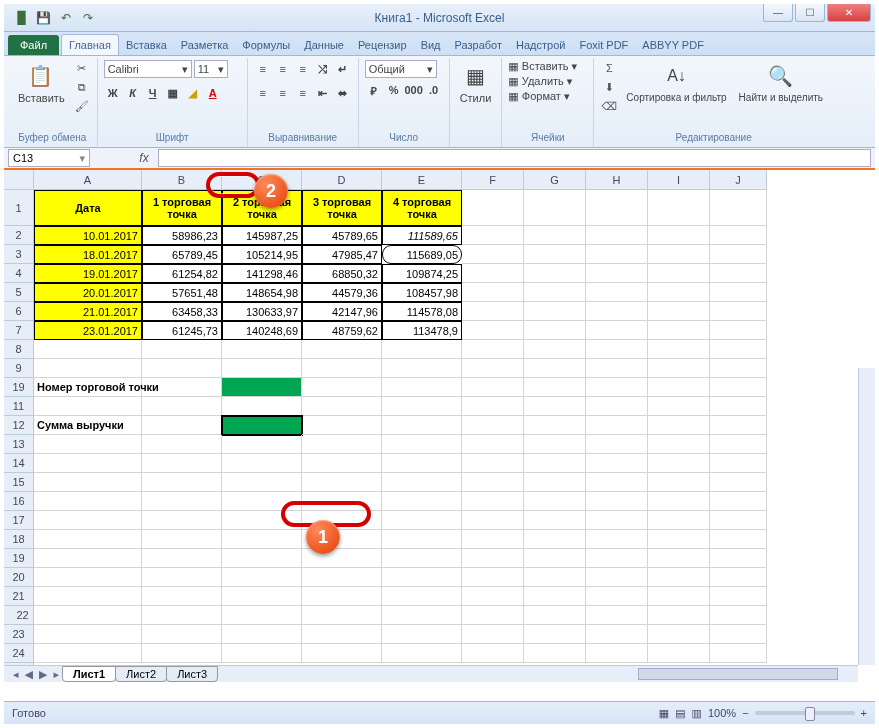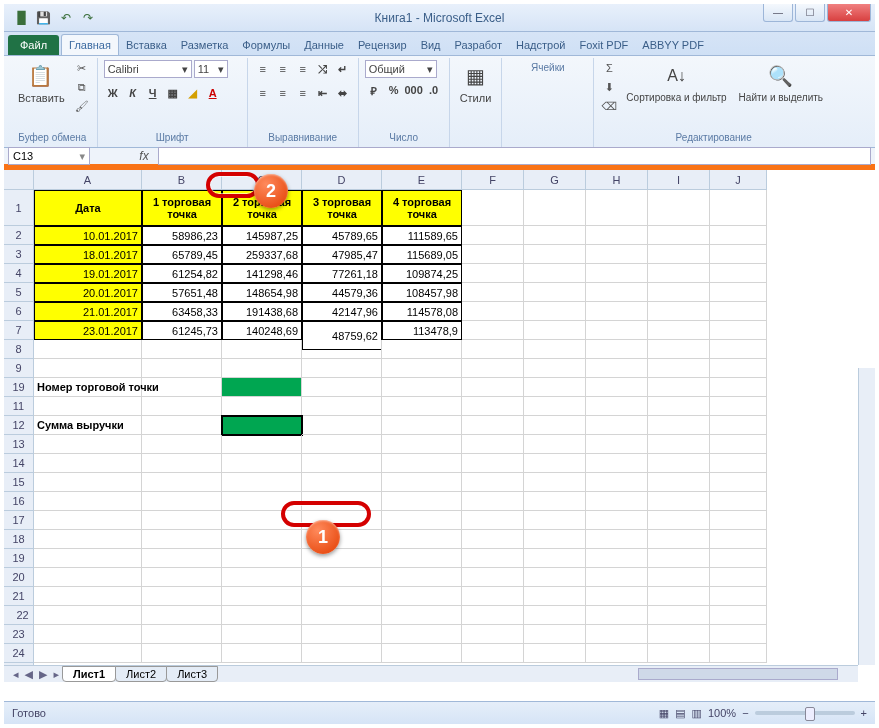--- a/index.html
+++ b/index.html
@@ -27,21 +27,21 @@
 .group-label { text-align: center; font-size: 10px; color: #5a7aa4; padding: 2px 0; }
 .bigbtn { display: flex; flex-direction: column; align-items: center; gap: 2px; padding: 2px 4px; }
 .bigbtn .ic { width: 28px; height: 28px; display: flex; align-items: center; justify-content: center; font-size: 20px; }
 .smallcol { display: flex; flex-direction: column; gap: 3px; }
 .smallbtn { width: 18px; height: 16px; border: 1px solid transparent; display: flex; align-items: center; justify-content: center; font-size: 11px; color: #555; }
 .fontsel { border: 1px solid #aac; background: #fff; height: 18px; font-size: 11px; padding: 0 3px; display: flex; align-items: center; justify-content: space-between; }
 .fontrow { display: flex; gap: 2px; margin-bottom: 3px; }
 .stylebtn { width: 18px; height: 18px; display: flex; align-items: center; justify-content: center; font-weight: bold; font-size: 11px; }
 
 
-.fbar { height: 22px; display: flex; align-items: center; border-bottom: 6px solid #f97316; background: #eef3fa; }
+.fbar { height: 22px; display: flex; align-items: center; border-bottom: 2px solid #f97316; background: #eef3fa; }
 .namebox { width: 82px; height: 18px; border: 1px solid #aac; background: #fff; margin: 0 4px; font-size: 11px; padding: 1px 4px; display: flex; align-items: center; justify-content: space-between; }
 .fx { width: 20px; text-align: center; font-style: italic; font-size: 12px; color: #555; }
 .formula-input { flex: 1; height: 18px; border: 1px solid #aac; background: #fff; margin: 0 4px; }
 
 
 .grid-wrap { position: relative; height: 535px; overflow: hidden; background: #fff; }
 .corner { position: absolute; left: 0; top: 0; width: 30px; height: 20px; background: #e8eef7; border-right: 1px solid #bcd; border-bottom: 1px solid #bcd; }
 .colheads { position: absolute; left: 30px; top: 0; display: flex; height: 20px; }
 .colhead { background: #e8eef7; border-right: 1px solid #bcd; border-bottom: 1px solid #bcd; text-align: center; font-size: 11px; color: #446; line-height: 20px; }
 .rowheads { position: absolute; left: 0; top: 20px; width: 30px; }
@@ -177,20 +177,25 @@
 
   <div class="group">
     <div class="bigbtn">
       <span class="ic">▦</span>
       <span>Стили</span>
     </div>
     <div class="group-label">&nbsp;</div>
   </div>
 
   <div class="group" style="min-width:92px">
+    <div class="group-body" style="flex-direction:column;gap:2px">
+      <div style="font-size:11px">▦ <span>Вставить</span> ▾</div>
+      <div style="font-size:11px">▦ <span>Удалить</span> ▾</div>
+      <div style="font-size:11px">▦ <span>Формат</span> ▾</div>
+    </div>
     <div class="group-label">Ячейки</div>
   </div>
 
   <div class="group" style="border-right:none">
     <div class="group-body">
       <div class="smallcol">
         <div class="smallbtn">Σ</div>
         <div class="smallbtn">⬇</div>
         <div class="smallbtn">⌫</div>
       </div>
@@ -269,44 +274,44 @@
         <div class="cell" style="width: 62px; height: 36px;"></div>
         <div class="cell" style="width: 62px; height: 36px;"></div>
         <div class="cell" style="width: 62px; height: 36px;"></div>
         <div class="cell" style="width: 57px; height: 36px;"></div>
       </div>
       <div class="cellrow" style="height: 19px;">
         <div class="cell date" style="width: 108px; height: 19px;">10.01.2017</div>
         <div class="cell num" style="width: 80px; height: 19px;">58986,23</div>
         <div class="cell num" style="width: 80px; height: 19px;">145987,25</div>
         <div class="cell num" style="width: 80px; height: 19px;">45789,65</div>
-        <div class="cell num" style="width: 80px; height: 19px;">111589,65</div>
+        <div class="cell num" style="width: 80px; height: 19px; font-style: italic;">111589,65</div>
         <div class="cell" style="width: 62px; height: 19px;"></div>
         <div class="cell" style="width: 62px; height: 19px;"></div>
         <div class="cell" style="width: 62px; height: 19px;"></div>
         <div class="cell" style="width: 62px; height: 19px;"></div>
         <div class="cell" style="width: 57px; height: 19px;"></div>
       </div>
       <div class="cellrow" style="height: 19px;">
         <div class="cell date" style="width: 108px; height: 19px;">18.01.2017</div>
         <div class="cell num" style="width: 80px; height: 19px;">65789,45</div>
-        <div class="cell num" style="width: 80px; height: 19px;">259337,68</div>
+        <div class="cell num" style="width: 80px; height: 19px;">105214,95</div>
         <div class="cell num" style="width: 80px; height: 19px;">47985,47</div>
-        <div class="cell num" style="width: 80px; height: 19px;">115689,05</div>
+        <div class="cell num" style="width: 80px; height: 19px; border-radius: 9px;">115689,05</div>
         <div class="cell" style="width: 62px; height: 19px;"></div>
         <div class="cell" style="width: 62px; height: 19px;"></div>
         <div class="cell" style="width: 62px; height: 19px;"></div>
         <div class="cell" style="width: 62px; height: 19px;"></div>
         <div class="cell" style="width: 57px; height: 19px;"></div>
       </div>
       <div class="cellrow" style="height: 19px;">
         <div class="cell date" style="width: 108px; height: 19px;">19.01.2017</div>
         <div class="cell num" style="width: 80px; height: 19px;">61254,82</div>
         <div class="cell num" style="width: 80px; height: 19px;">141298,46</div>
-        <div class="cell num" style="width: 80px; height: 19px;">77261,18</div>
+        <div class="cell num" style="width: 80px; height: 19px;">68850,32</div>
         <div class="cell num" style="width: 80px; height: 19px;">109874,25</div>
         <div class="cell" style="width: 62px; height: 19px;"></div>
         <div class="cell" style="width: 62px; height: 19px;"></div>
         <div class="cell" style="width: 62px; height: 19px;"></div>
         <div class="cell" style="width: 62px; height: 19px;"></div>
         <div class="cell" style="width: 57px; height: 19px;"></div>
       </div>
       <div class="cellrow" style="height: 19px;">
         <div class="cell date" style="width: 108px; height: 19px;">20.01.2017</div>
         <div class="cell num" style="width: 80px; height: 19px;">57651,48</div>
@@ -315,34 +320,34 @@
         <div class="cell num" style="width: 80px; height: 19px;">108457,98</div>
         <div class="cell" style="width: 62px; height: 19px;"></div>
         <div class="cell" style="width: 62px; height: 19px;"></div>
         <div class="cell" style="width: 62px; height: 19px;"></div>
         <div class="cell" style="width: 62px; height: 19px;"></div>
         <div class="cell" style="width: 57px; height: 19px;"></div>
       </div>
       <div class="cellrow" style="height: 19px;">
         <div class="cell date" style="width: 108px; height: 19px;">21.01.2017</div>
         <div class="cell num" style="width: 80px; height: 19px;">63458,33</div>
-        <div class="cell num" style="width: 80px; height: 19px;">191438,68</div>
+        <div class="cell num" style="width: 80px; height: 19px;">130633,97</div>
         <div class="cell num" style="width: 80px; height: 19px;">42147,96</div>
         <div class="cell num" style="width: 80px; height: 19px;">114578,08</div>
         <div class="cell" style="width: 62px; height: 19px;"></div>
         <div class="cell" style="width: 62px; height: 19px;"></div>
         <div class="cell" style="width: 62px; height: 19px;"></div>
         <div class="cell" style="width: 62px; height: 19px;"></div>
         <div class="cell" style="width: 57px; height: 19px;"></div>
       </div>
       <div class="cellrow" style="height: 19px;">
         <div class="cell date" style="width: 108px; height: 19px;">23.01.2017</div>
         <div class="cell num" style="width: 80px; height: 19px;">61245,73</div>
         <div class="cell num" style="width: 80px; height: 19px;">140248,69</div>
-        <div class="cell num" style="width: 80px; height: 29px;">48759,62</div>
+        <div class="cell num" style="width: 80px; height: 19px;">48759,62</div>
         <div class="cell num" style="width: 80px; height: 19px;">113478,9</div>
         <div class="cell" style="width: 62px; height: 19px;"></div>
         <div class="cell" style="width: 62px; height: 19px;"></div>
         <div class="cell" style="width: 62px; height: 19px;"></div>
         <div class="cell" style="width: 62px; height: 19px;"></div>
         <div class="cell" style="width: 57px; height: 19px;"></div>
       </div>
       <div class="cellrow" style="height: 19px;">
         <div class="cell" style="width: 108px; height: 19px;"></div>
         <div class="cell" style="width: 80px; height: 19px;"></div>

